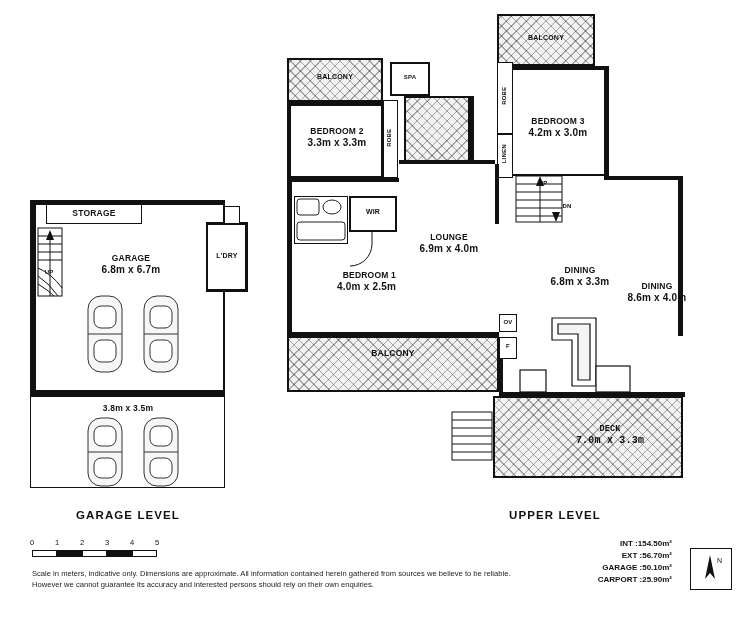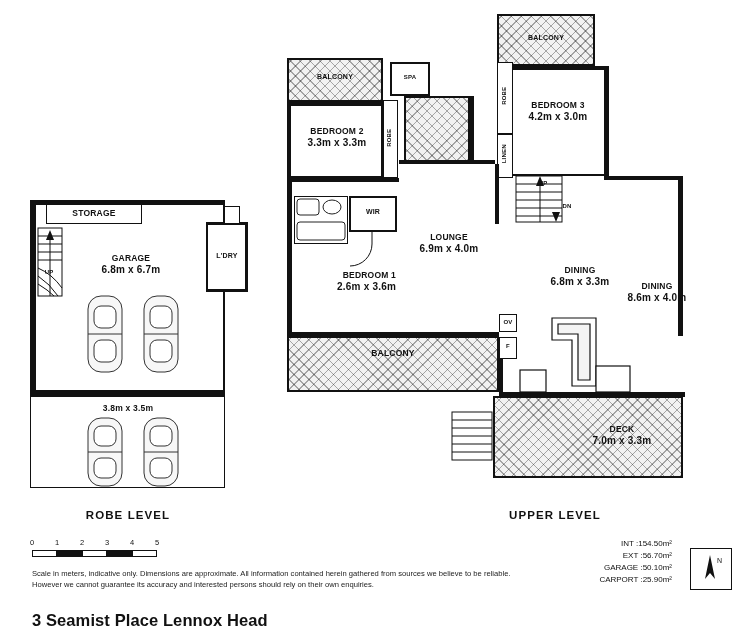--- a/index.html
+++ b/index.html
@@ -67,21 +67,21 @@
   }
 
   .areas{
     position:absolute;
     right:78px;
     top:538px;
     text-align:right;
     font-size:8px;
     line-height:1.52;
     color:#111;
-    font-weight:normal;
+    font-weight:bold;
   }
 
   
   .scalebar{position:absolute;left:32px;top:544px;}
   .scalebar .seg{position:absolute;top:6px;height:7px;border:1px solid #111;box-sizing:border-box;width:25px;}
   .scalebar .num{position:absolute;top:-6px;font-size:7.5px;color:#111;}
 
   
   .compass{position:absolute;right:18px;top:548px;width:40px;height:40px;border:1px solid #111;background:#fff;}
   .compass svg{display:block;}
@@ -160,32 +160,32 @@
         <line x1="88" y1="452" x2="122" y2="452"></line>
         <rect x="144" y="418" width="34" height="68" rx="13"></rect>
         <rect x="150" y="426" width="22" height="20" rx="7" fill="#fff"></rect>
         <rect x="150" y="458" width="22" height="20" rx="7" fill="#fff"></rect>
         <line x1="144" y1="452" x2="178" y2="452"></line>
       </g>
     </svg>
 
     <div class="abs thin" style="left:224px;top:206px;width:16px;height:18px;"></div>
 
-    <div class="levelname" style="left:30px;top:509px;width:196px;">ROBE LEVEL</div>
+    <div class="levelname" style="left:30px;top:509px;width:196px;">GARAGE LEVEL</div>
   </div>
 
   <div>
 
     <div class="abs hatch" style="left:497px;top:14px;width:98px;height:52px;"></div>
     <div class="label small" style="left:497px;top:34px;width:98px;">BALCONY</div>
 
     <div class="abs room" style="left:497px;top:66px;width:112px;height:110px;"></div>
     <div class="abs wall" style="left:497px;top:66px;width:112px;height:4px;"></div>
     <div class="abs wall" style="left:604px;top:66px;width:5px;height:110px;"></div>
-    <div class="label" style="left:512px;top:100px;width:92px;">
+    <div class="label" style="left:512px;top:116px;width:92px;">
       <span>BEDROOM 3</span>
       <span class="dim">4.2m x 3.0m</span>
     </div>
 
     <div class="abs thin" style="left:497px;top:62px;width:16px;height:72px;"></div>
     <div class="label tiny vert" style="left:483px;top:92px;width:44px;">ROBE</div>
 
     <div class="abs thin" style="left:497px;top:134px;width:16px;height:44px;"></div>
     <div class="label tiny vert" style="left:483px;top:150px;width:44px;">LINEN</div>
 
@@ -243,21 +243,21 @@
     </svg>
 
     <div class="label" style="left:404px;top:232px;width:90px;">
       <span>LOUNGE</span>
       <span class="dim">6.9m x 4.0m</span>
     </div>
 
     <div class="abs thin" style="left:292px;top:244px;width:106px;height:88px;border:0;"></div>
     <div class="label" style="left:296px;top:270px;width:100px;text-align:right;">
       <span>BEDROOM 1</span>
-      <span class="dim">2.6m x 3.6m</span>
+      <span class="dim">4.0m x 2.5m</span>
     </div>
     <svg class="svgl" width="750" height="638">
       <g stroke="#111" stroke-width="1" fill="none">
         <path d="M372 244 a22 22 0 0 1 -22 22"></path>
         <line x1="372" y1="244" x2="372" y2="232"></line>
       </g>
     </svg>
 
     <div class="label" style="left:535px;top:265px;width:90px;">
       <span>DINING</span>
@@ -298,21 +298,21 @@
     <div class="label tiny" style="left:499px;top:319px;width:18px;">OV</div>
     <div class="abs thin" style="left:499px;top:337px;width:18px;height:22px;"></div>
     <div class="label tiny" style="left:499px;top:343px;width:18px;">F</div>
 
     <div class="abs hatch" style="left:287px;top:336px;width:212px;height:56px;"></div>
     <div class="label" style="left:287px;top:348px;width:212px;">
       <span>BALCONY</span>
     </div>
 
     <div class="abs hatch" style="left:493px;top:396px;width:190px;height:82px;"></div>
-    <div class="label" style="left:552px;top:424px;width:140px;">
+    <div class="label" style="left:540px;top:424px;width:140px;font-family:Liberation Mono, monospace;">
       <span>DECK</span>
       <span class="dim">7.0m x 3.3m</span>
     </div>
 
     <svg class="svgl" width="750" height="638">
       <g stroke="#111" stroke-width="1" fill="#fff">
         <rect x="452" y="412" width="40" height="48"></rect>
         <line x1="452" y1="420" x2="492" y2="420"></line>
         <line x1="452" y1="428" x2="492" y2="428"></line>
         <line x1="452" y1="436" x2="492" y2="436"></line>
@@ -347,15 +347,14 @@
     <div>CARPORT :25.90m²</div>
   </div>
 
   <div class="compass">
     <svg width="38" height="38" viewBox="0 0 38 38">
       <polygon points="19,6 24,30 19,24 14,30" fill="#111"></polygon>
       <text x="26" y="14" font-size="7" font-family="Liberation Sans, sans-serif" fill="#111">N</text>
     </svg>
   </div>
 
-  <div class="titlebar">3 Seamist Place Lennox Head</div>
 
 </div>
 
 </body></html>

